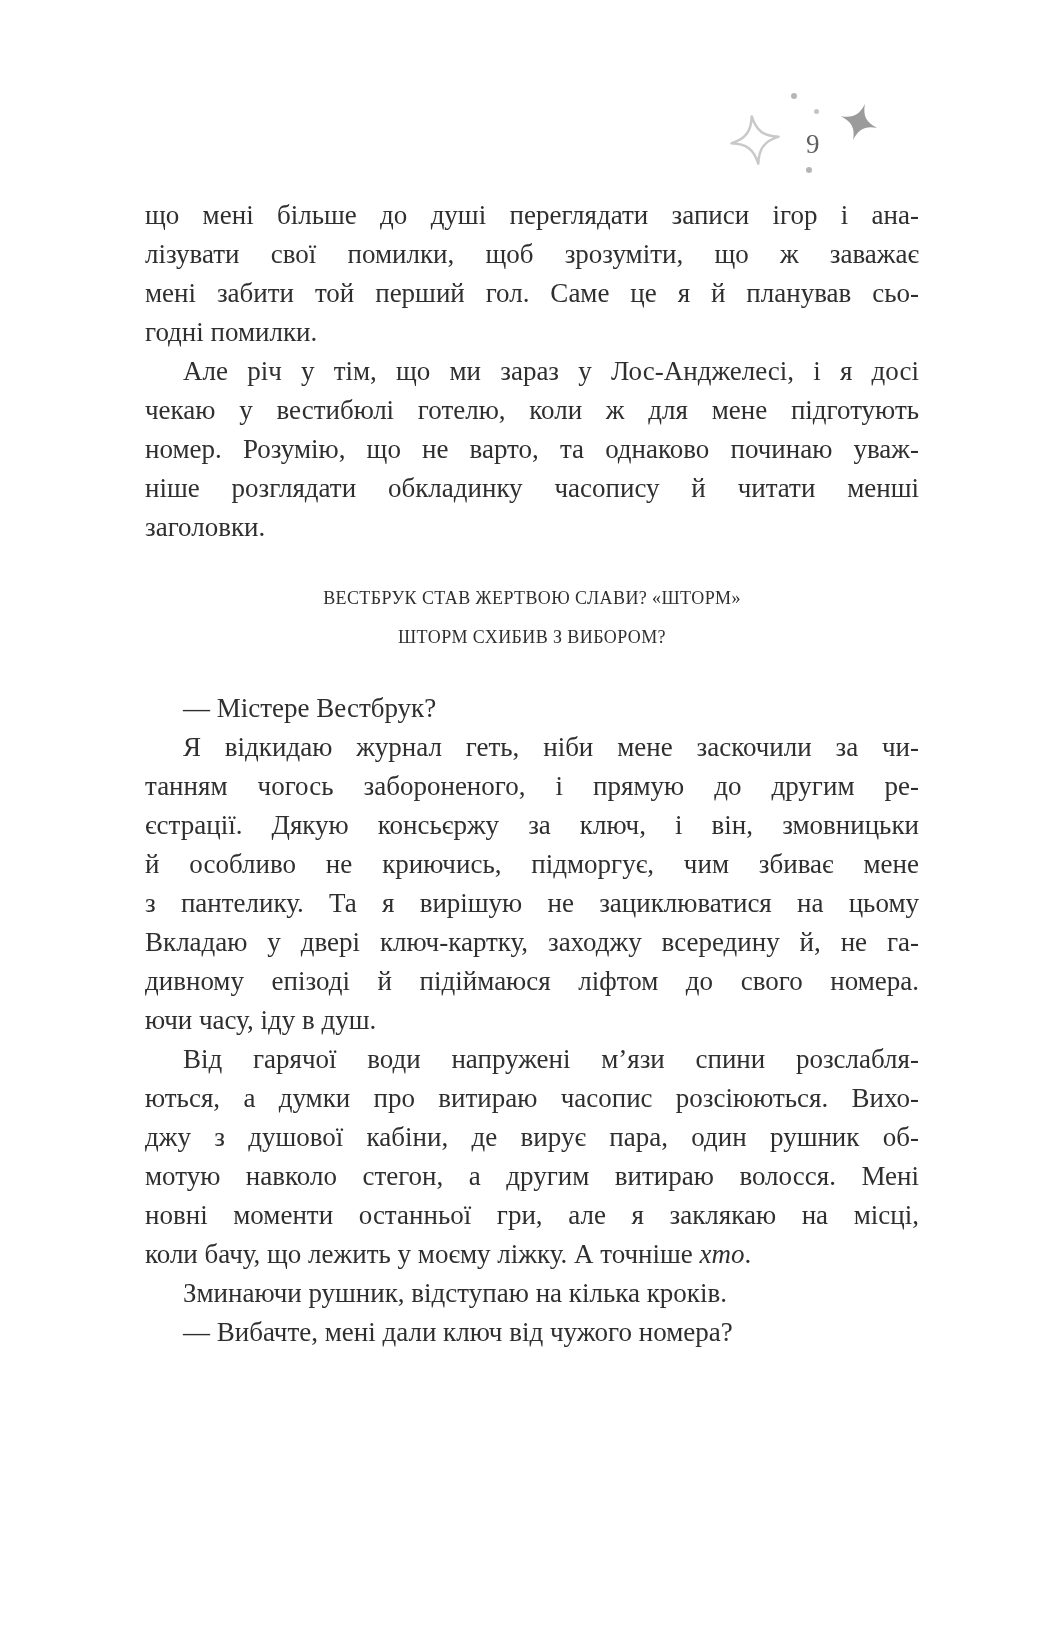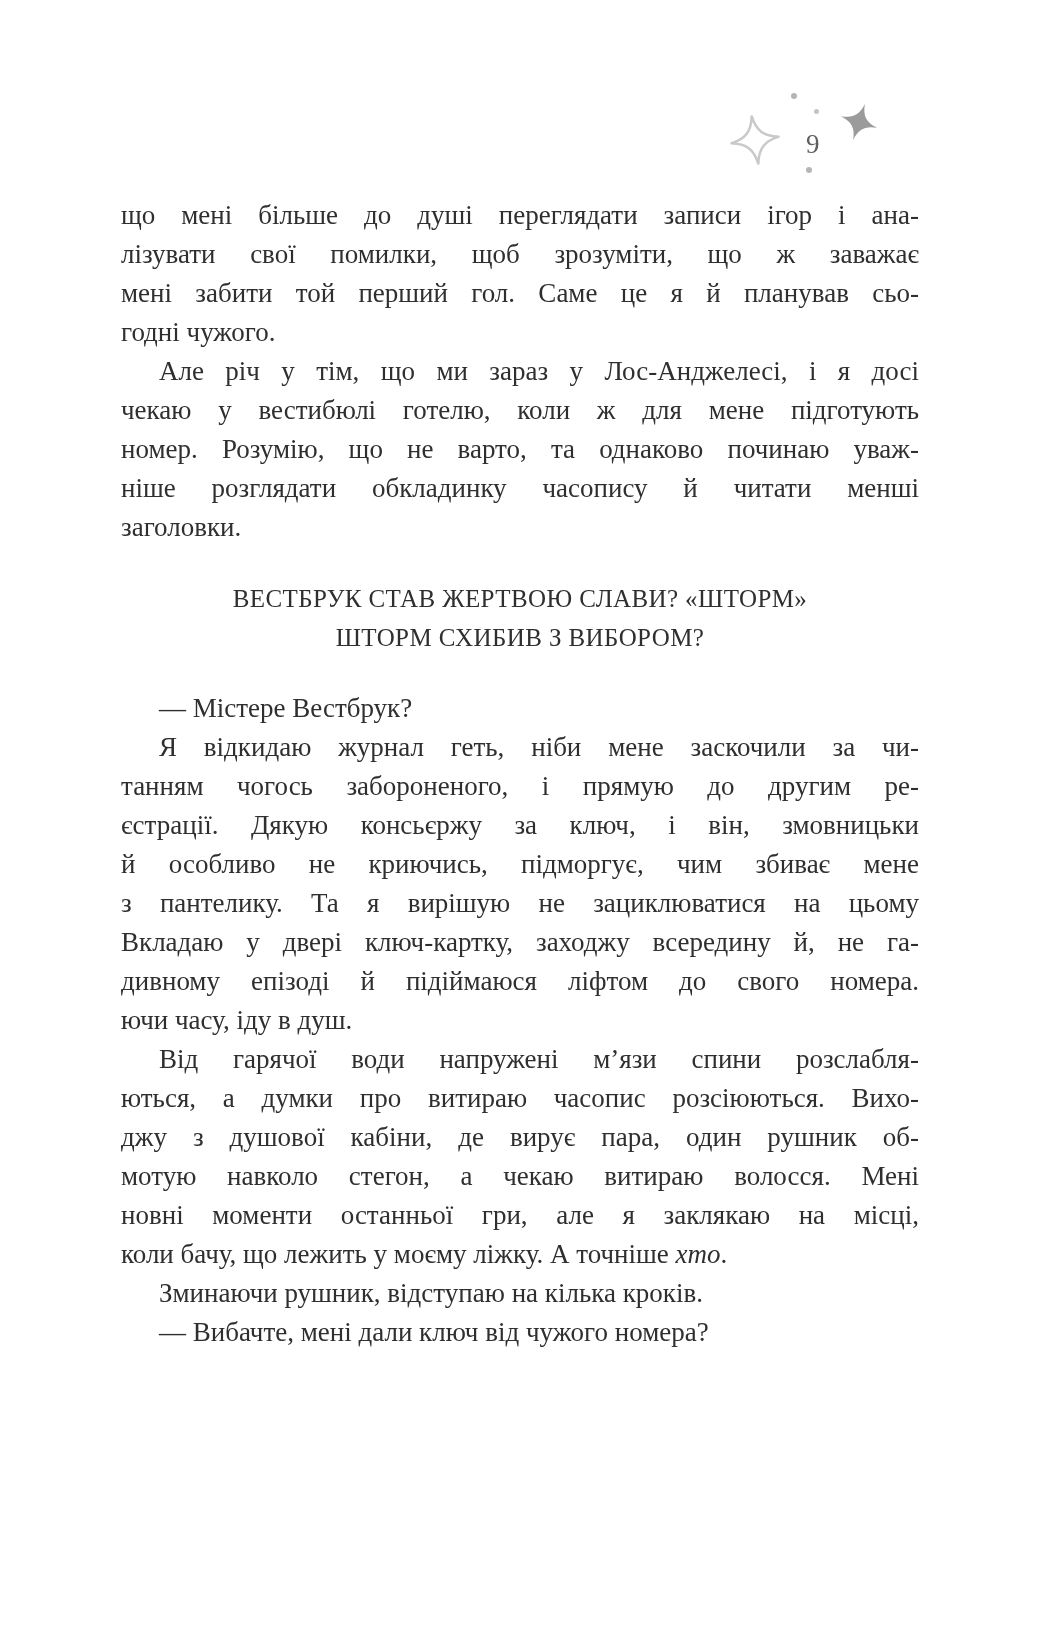--- a/index.html
+++ b/index.html
@@ -58,36 +58,37 @@
     position: absolute;
     top: 196px;
     left: 121px;
     width: 798px;
   }
   .para { margin: 0; }
   .line {
     font-size: 27px;
     line-height: 39px;
     white-space: normal;
+    margin-left: 24px;
   }
   .para.body .line {
     text-align: justify;
     text-align-last: justify;
   }
   .para.body .line.last {
     text-align-last: left;
   }
   .para.body.indent .line.first {
     text-indent: 38px;
   }
   .para.heading {
     margin: 32px 0;
   }
   .para.heading .line {
-    font-size: 25px;
+    font-size: 18px;
     letter-spacing: 0.4px;
     text-align: left;
     text-align-last: center;
   }
   em { }
 </style>
 </head>
 <body>
 
 <div class="page">
@@ -103,21 +104,21 @@
     <span class="dot dot2" style="background:#c4c4c4"></span>
     <span class="dot dot3" style="background:#b5b5b5"></span>
     <span class="page-number">9</span>
   </div>
 
   <div class="text-content">
       <div class="para body">
         <div class="line first">що мені більше до душі переглядати записи ігор і ана-</div>
         <div class="line">лізувати свої помилки, щоб зрозуміти, що ж заважає</div>
         <div class="line">мені забити той перший гол. Саме це я й планував сьо-</div>
-        <div class="line last">годні чужого.</div>
+        <div class="line last">годні помилки.</div>
       </div>
       <div class="para body indent">
         <div class="line first">Але річ у тім, що ми зараз у Лос-Анджелесі, і я досі</div>
         <div class="line">чекаю у вестибюлі готелю, коли ж для мене підготують</div>
         <div class="line">номер. Розумію, що не варто, та однаково починаю уваж-</div>
         <div class="line">ніше розглядати обкладинку часопису й читати менші</div>
         <div class="line last">заголовки.</div>
       </div>
       <div class="para heading">
         <div class="line first">ВЕСТБРУК СТАВ ЖЕРТВОЮ СЛАВИ? «ШТОРМ»</div>
@@ -133,21 +134,21 @@
         <div class="line">й особливо не криючись, підморгує, чим збиває мене</div>
         <div class="line">з пантелику. Та я вирішую не зациклюватися на цьому</div>
         <div class="line">Вкладаю у двері ключ-картку, заходжу всередину й, не га-</div>
         <div class="line">дивному епізоді й підіймаюся ліфтом до свого номера.</div>
         <div class="line last">ючи часу, іду в душ.</div>
       </div>
       <div class="para body indent">
         <div class="line first">Від гарячої води напружені м’язи спини розслабля-</div>
         <div class="line">ються, а думки про витираю часопис розсіюються. Вихо-</div>
         <div class="line">джу з душової кабіни, де вирує пара, один рушник об-</div>
-        <div class="line">мотую навколо стегон, а чекаю витираю волосся. Мені</div>
+        <div class="line">мотую навколо стегон, а другим витираю волосся. Мені</div>
         <div class="line">новні моменти останньої гри, але я заклякаю на місці,</div>
         <div class="line last">коли бачу, що лежить у моєму ліжку. А точніше <em>хто</em>.</div>
       </div>
       <div class="para body indent">
         <div class="line first last">Зминаючи рушник, відступаю на кілька кроків.</div>
       </div>
       <div class="para body indent">
         <div class="line first last">— Вибачте, мені дали ключ від чужого номера?</div>
       </div>
     </div>

